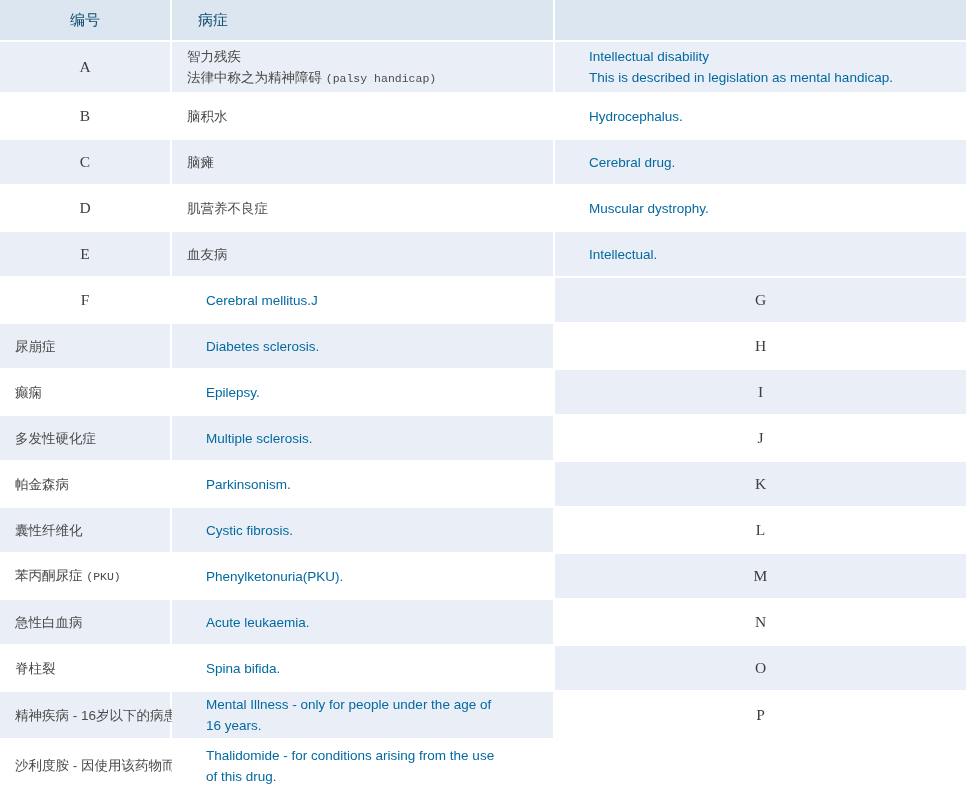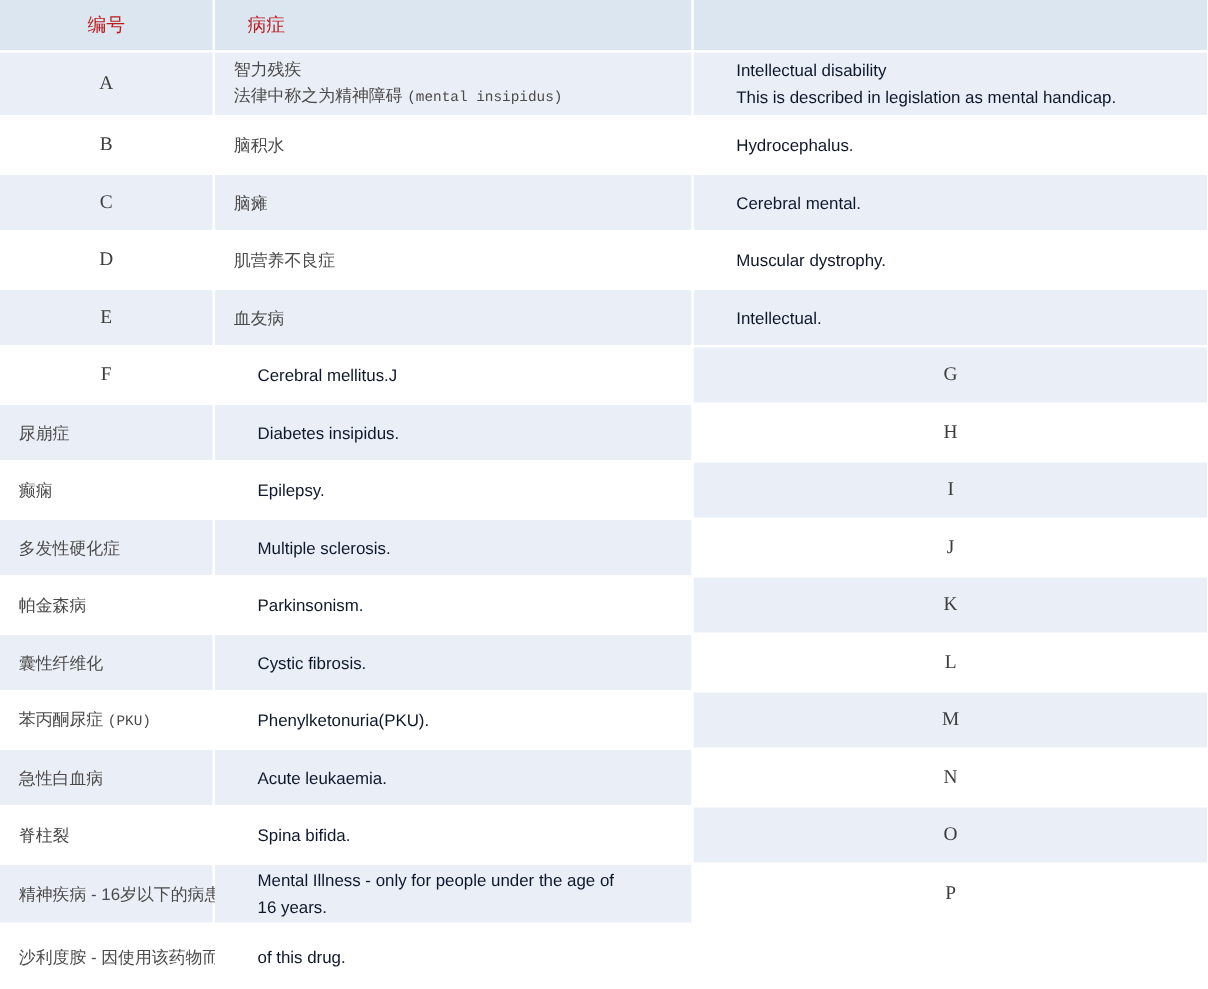--- a/index.html
+++ b/index.html
@@ -19,21 +19,21 @@
   .cell {
     display: flex;
     flex-direction: column;
     justify-content: center;
     box-sizing: border-box;
   }
   .bg-header { background: #dce6f1; }
   .bg-shaded { background: #eaeff7; }
   .bg-white  { background: #ffffff; }
 
-  .hcell { color: #b91c1c; font-size: 15px; }
+  .hcell { color: #0c4a6e; font-size: 15px; }
   .hcode { align-items: center; }
   .hdisease { padding-left: 26px; }
 
   .code-cell {
     align-items: center;
     font-family: "Liberation Serif", "DejaVu Serif", serif;
     font-size: 15.5px;
     color: #3d3d3d;
   }
   .zh-cell {
@@ -44,55 +44,55 @@
   }
   .zh-line { line-height: 21px; white-space: nowrap; }
   .mono {
     font-family: "Liberation Mono", "DejaVu Sans Mono", monospace;
     font-size: 11.5px;
     color: #4a4a4a;
   }
   .en-cell {
     padding-left: 34px;
     padding-right: 14px;
-    color: #0f172a;
+    color: #0369a1;
     font-size: 13.5px;
   }
   .en-line { line-height: 21px; }
 </style>
 </head>
 <body>
 
 <div id="page">
   <div class="grid" id="disease-table">
     <div class="cell hcell hcode bg-header">编号</div>
     <div class="cell hcell hdisease bg-header">病症</div>
     <div class="cell hcell bg-header"></div>
   <div class="cell code-cell bg-shaded">A</div>
       <div class="cell zh-cell bg-shaded">
         <div class="zh-line"><span>智力残疾</span></div>
-        <div class="zh-line"><span>法律中称之为精神障碍 </span><span class="mono">(mental insipidus)</span></div>
+        <div class="zh-line"><span>法律中称之为精神障碍 </span><span class="mono">(palsy handicap)</span></div>
       </div>
       <div class="cell en-cell bg-shaded">
         <div class="en-line">Intellectual disability</div>
         <div class="en-line">This is described in legislation as mental handicap.</div>
       </div>
       <div class="cell code-cell bg-white">B</div>
       <div class="cell zh-cell bg-white">
         <div class="zh-line"><span>脑积水</span></div>
       </div>
       <div class="cell en-cell bg-white">
         <div class="en-line">Hydrocephalus.</div>
       </div>
       <div class="cell code-cell bg-shaded">C</div>
       <div class="cell zh-cell bg-shaded">
         <div class="zh-line"><span>脑瘫</span></div>
       </div>
       <div class="cell en-cell bg-shaded">
-        <div class="en-line">Cerebral mental.</div>
+        <div class="en-line">Cerebral drug.</div>
       </div>
       <div class="cell code-cell bg-white">D</div>
       <div class="cell zh-cell bg-white">
         <div class="zh-line"><span>肌营养不良症</span></div>
       </div>
       <div class="cell en-cell bg-white">
         <div class="en-line">Muscular dystrophy.</div>
       </div>
       <div class="cell code-cell bg-shaded">E</div>
       <div class="cell zh-cell bg-shaded">
@@ -103,21 +103,21 @@
       </div>
       <div class="cell code-cell bg-white">F</div>
       <div class="cell en-cell bg-white">
         <div class="en-line">Cerebral mellitus.J</div>
       </div>
       <div class="cell code-cell bg-shaded">G</div>
       <div class="cell zh-cell bg-shaded">
         <div class="zh-line"><span>尿崩症</span></div>
       </div>
       <div class="cell en-cell bg-shaded">
-        <div class="en-line">Diabetes insipidus.</div>
+        <div class="en-line">Diabetes sclerosis.</div>
       </div>
       <div class="cell code-cell bg-white">H</div>
       <div class="cell zh-cell bg-white">
         <div class="zh-line"><span>癫痫</span></div>
       </div>
       <div class="cell en-cell bg-white">
         <div class="en-line">Epilepsy.</div>
       </div>
       <div class="cell code-cell bg-shaded">I</div>
       <div class="cell zh-cell bg-shaded">
@@ -167,16 +167,17 @@
       </div>
       <div class="cell en-cell bg-shaded">
         <div class="en-line">Mental Illness - only for people under the age of</div>
         <div class="en-line">16 years.</div>
       </div>
       <div class="cell code-cell bg-white">P</div>
       <div class="cell zh-cell bg-white">
         <div class="zh-line"><span>沙利度胺 - 因使用该药物而引起的疾病</span></div>
       </div>
       <div class="cell en-cell bg-white">
+        <div class="en-line">Thalidomide - for conditions arising from the use</div>
         <div class="en-line">of this drug.</div>
       </div>
     </div>
 </div>
 
 </body></html>

